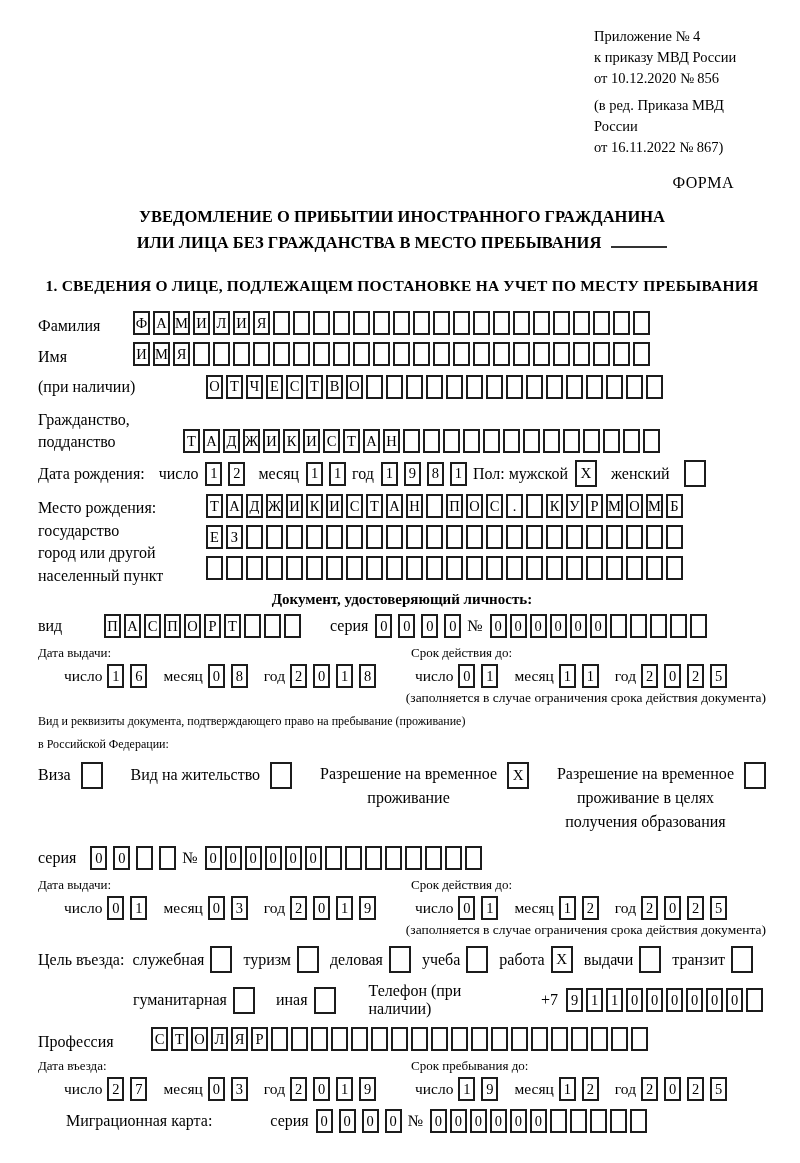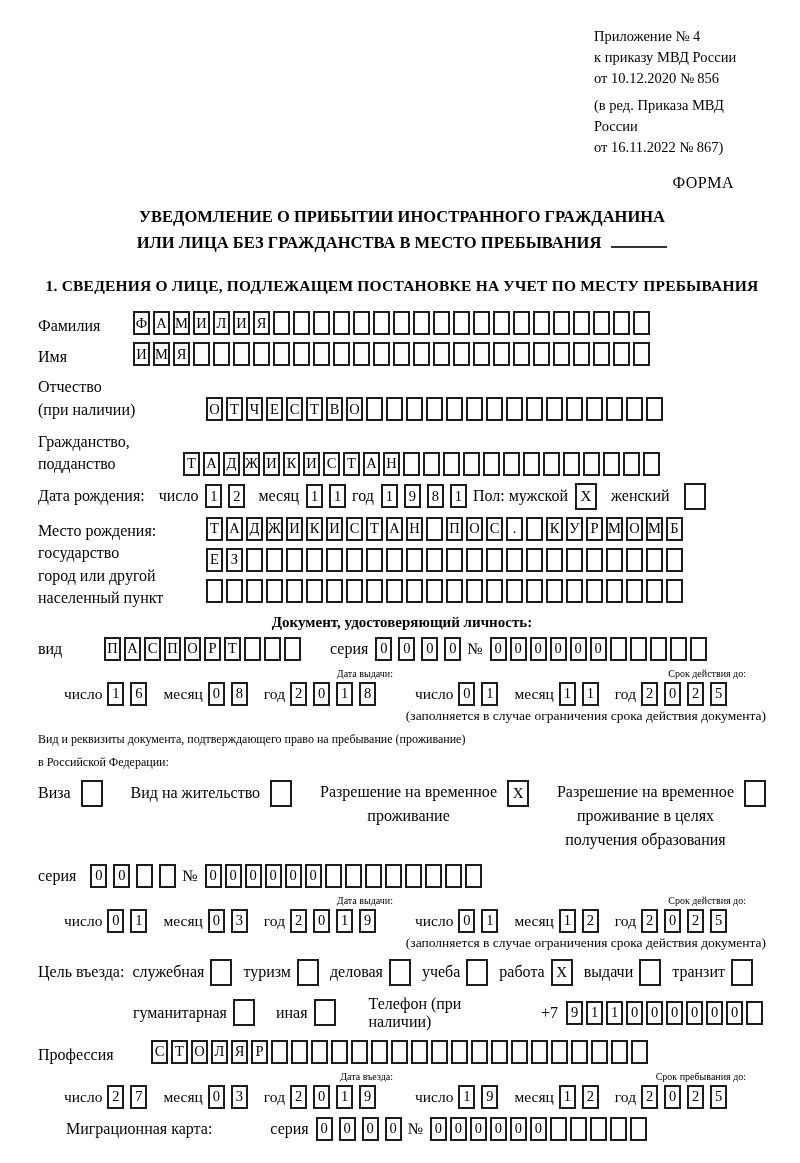--- a/index.html
+++ b/index.html
@@ -50,21 +50,21 @@
   .stack-rows .cells { margin-bottom:7px; }
 
   
   .center-bold { text-align:center; font-weight:bold; font-size:15px; margin:2px 0 6px; }
 
   
   .date-pair { display:flex; margin-bottom:2px; }
   .dcol { display:flex; flex-direction:column; }
   .dcol.left { width:355px; }
   .dcol.right { width:335px; margin-left:18px; }
-  .date-head { text-align:right; font-size:10px; margin-bottom:3px; }
+  .date-head { text-align:left; font-size:13px; margin-bottom:3px; }
   .date-digits { display:flex; align-items:center; padding-left:26px; }
   .dcol.right .date-digits { padding-left:4px; }
   .dlabel { margin-right:5px; font-size:15.5px; flex:none; }
   .date-digits .cells { margin-right:10px; }
   .note { text-align:right; font-size:13.5px; margin:1px 0 8px; }
 
   
   .plain { font-size:12px; margin-bottom:8px; }
   .permit-row { display:flex; justify-content:space-between; align-items:flex-start; margin:10px 0 12px; }
   .opt-pair { display:flex; align-items:flex-start; }
@@ -161,21 +161,20 @@
         <span class="cell"></span>
         <span class="cell"></span>
         <span class="cell"></span>
         <span class="cell"></span>
         <span class="cell"></span>
       </span>
   </div>
 
   <div class="row">
     <span class="lbl-stack w168">
-      <div>Отчество</div>
       <div>(при наличии)</div>
     </span>
     <span class="cells">
         <span class="cell">О</span>
         <span class="cell">Т</span>
         <span class="cell">Ч</span>
         <span class="cell">Е</span>
         <span class="cell">С</span>
         <span class="cell">Т</span>
         <span class="cell">В</span>

